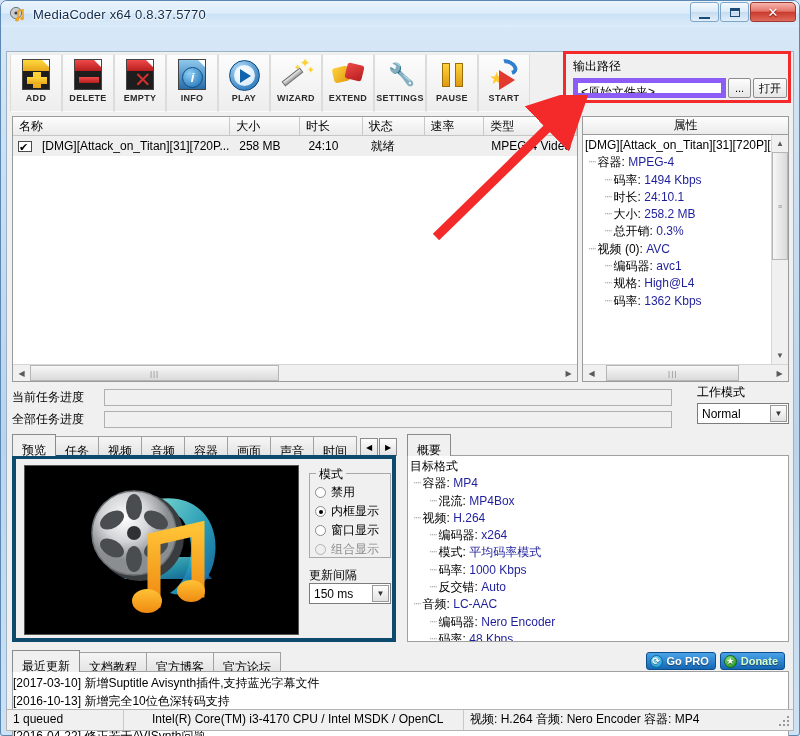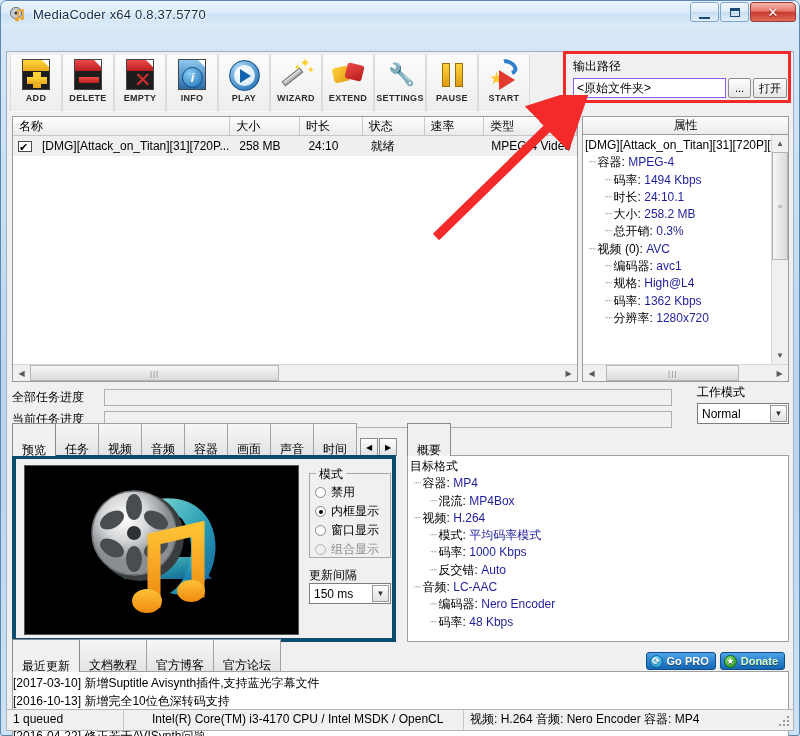--- a/index.html
+++ b/index.html
@@ -91,21 +91,21 @@
   .pbar{position:absolute;top:5px;width:8px;height:24px;background:linear-gradient(180deg,#ffd23c,#e09a10);border:1px solid #9a6f08;}
   .start-tri{position:absolute;left:13px;top:12px;width:0;height:0;border-left:16px solid #e23a2e;border-top:10px solid transparent;border-bottom:10px solid transparent;}
   .start-star{position:absolute;left:3px;top:12px;color:#ffc92e;font-size:17px;line-height:17px;}
   .start-arc{position:absolute;left:12px;top:2px;width:20px;height:14px;border:4px solid #2f7fd0;border-bottom-color:transparent;border-left-color:transparent;border-radius:50%;transform:rotate(28deg);}
 
   
   .outpath { position:absolute; left:566px; top:6px; width:214px; }
   .outpath-label { font-size:12px; margin-bottom:3px; }
   .outpath-row { display:flex; align-items:stretch; gap:2px; }
   .txtbox {
-    flex:1; height:20px; border:1px solid #8b5cf6; background:#fff;
+    flex:1; height:20px; border:5px solid #8b5cf6; background:#fff;
     font-size:12px; padding:2px 3px; line-height:15px; overflow:hidden; white-space:nowrap;
   }
   .smallbtn {
     min-width:23px; height:20px; border:1px solid #8c8c8c; border-radius:2px;
     background:linear-gradient(180deg,#fdfdfd,#e6e6e6); font-size:11px;
     display:flex; align-items:center; justify-content:center; cursor:default; padding:0 5px;
   }
 
   
   .anno-rect {
@@ -184,21 +184,21 @@
   }
   .combo-arrow {
     position:absolute; right:1px; top:1px; width:17px; height:17px;
     background:linear-gradient(180deg,#fdfdfd,#e2e2e2); border:1px solid #9a9a9a;
     display:flex; align-items:center; justify-content:center; font-size:8px; color:#333;
   }
 
   
   .tabstrip { position:absolute; left:5px; top:382px; display:flex; align-items:flex-end; height:22px; }
   .tab {
-    height:20px; padding:16px 9px; font-size:12px; line-height:19px;
+    height:20px; padding:5px 9px; font-size:12px; line-height:19px;
     border:1px solid #a0a0a0; border-bottom:none; background:linear-gradient(180deg,#f6f6f6,#e3e3e3);
     margin-right:-1px; cursor:default;
   }
   .tab.active { background:#f0f0f0; height:22px; line-height:21px; font-weight:normal; border-color:#8a8a8a; position:relative; z-index:2; }
   .tab-nav { display:flex; margin-left:4px; }
   .tab-nav .nb {
     width:18px; height:18px; border:1px solid #8c8c8c; background:linear-gradient(180deg,#fdfdfd,#e2e2e2);
     display:flex; align-items:center; justify-content:center; font-size:8px; margin-right:1px; cursor:default;
   }
   .tabpane { position:absolute; left:5px; top:403px; width:384px; height:187px; border:4px solid #0c4a6e; background:#f0f0f0; }
@@ -414,46 +414,45 @@
             <div class="tnode lv0"><span class="k">[DMG][Attack_on_Titan][31][720P][GE</span></div>
             <div class="tnode lv1"><span class="tdash">┈ </span><span class="k">容器: </span><span class="v">MPEG-4</span></div>
             <div class="tnode lv2"><span class="tdash">┈ </span><span class="k">码率: </span><span class="v">1494 Kbps</span></div>
             <div class="tnode lv2"><span class="tdash">┈ </span><span class="k">时长: </span><span class="v">24:10.1</span></div>
             <div class="tnode lv2"><span class="tdash">┈ </span><span class="k">大小: </span><span class="v">258.2 MB</span></div>
             <div class="tnode lv2"><span class="tdash">┈ </span><span class="k">总开销: </span><span class="v">0.3%</span></div>
             <div class="tnode lv1"><span class="tdash">┈ </span><span class="k">视频 (0): </span><span class="v">AVC</span></div>
             <div class="tnode lv2"><span class="tdash">┈ </span><span class="k">编码器: </span><span class="v">avc1</span></div>
             <div class="tnode lv2"><span class="tdash">┈ </span><span class="k">规格: </span><span class="v">High@L4</span></div>
             <div class="tnode lv2"><span class="tdash">┈ </span><span class="k">码率: </span><span class="v">1362 Kbps</span></div>
-            <div class="tnode lv2"><span class="tdash">┈ </span><span class="k">分辨率: </span><span class="v">1280x720</span></div>
           </div>
         <div class="vscroll">
           <div class="vsb-arrow">▲</div>
           <div class="vsb-track">
             <div class="vsb-thumb" style="top:0;height:108px;">≡</div>
           </div>
           <div class="vsb-arrow">▼</div>
         </div>
         <div class="hscroll">
           <div class="sb-arrow">◀</div>
           <div class="sb-track">
             <div class="sb-thumb" style="left:6px;width:78%;">|||</div>
           </div>
           <div class="sb-arrow">▶</div>
         </div>
       </div>
     </div>
 
     <div class="progwrap">
       <div class="progrow">
+        <div class="proglabel">当前任务进度</div>
+        <div class="progbar"></div>
+      </div>
+      <div class="progrow">
         <div class="proglabel">全部任务进度</div>
-        <div class="progbar"></div>
-      </div>
-      <div class="progrow">
-        <div class="proglabel">当前任务进度</div>
         <div class="progbar"></div>
       </div>
     </div>
     <div class="workmode">
       <div class="wm-label">工作模式</div>
       <div class="combo">
         <span>Normal</span>
         <span class="combo-arrow">▼</span>
       </div>
     </div>
@@ -546,20 +545,21 @@
 
     <div class="sumtabs">
       <div class="tab active">概要</div>
     </div>
     <div class="sumpane">
       <div class="tree" id="sum-tree">
           <div class="tnode lv0"><span class="k">目标格式</span></div>
           <div class="tnode lv1"><span class="tdash">┈ </span><span class="k">容器: </span><span class="v">MP4</span></div>
           <div class="tnode lv2"><span class="tdash">┈ </span><span class="k">混流: </span><span class="v">MP4Box</span></div>
           <div class="tnode lv1"><span class="tdash">┈ </span><span class="k">视频: </span><span class="v">H.264</span></div>
+          <div class="tnode lv2"><span class="tdash">┈ </span><span class="k">编码器: </span><span class="v">x264</span></div>
           <div class="tnode lv2"><span class="tdash">┈ </span><span class="k">模式: </span><span class="v">平均码率模式</span></div>
           <div class="tnode lv2"><span class="tdash">┈ </span><span class="k">码率: </span><span class="v">1000 Kbps</span></div>
           <div class="tnode lv2"><span class="tdash">┈ </span><span class="k">反交错: </span><span class="v">Auto</span></div>
           <div class="tnode lv1"><span class="tdash">┈ </span><span class="k">音频: </span><span class="v">LC-AAC</span></div>
           <div class="tnode lv2"><span class="tdash">┈ </span><span class="k">编码器: </span><span class="v">Nero Encoder</span></div>
           <div class="tnode lv2"><span class="tdash">┈ </span><span class="k">码率: </span><span class="v">48 Kbps</span></div>
         </div>
     </div>
 
     <div class="newstabs">

